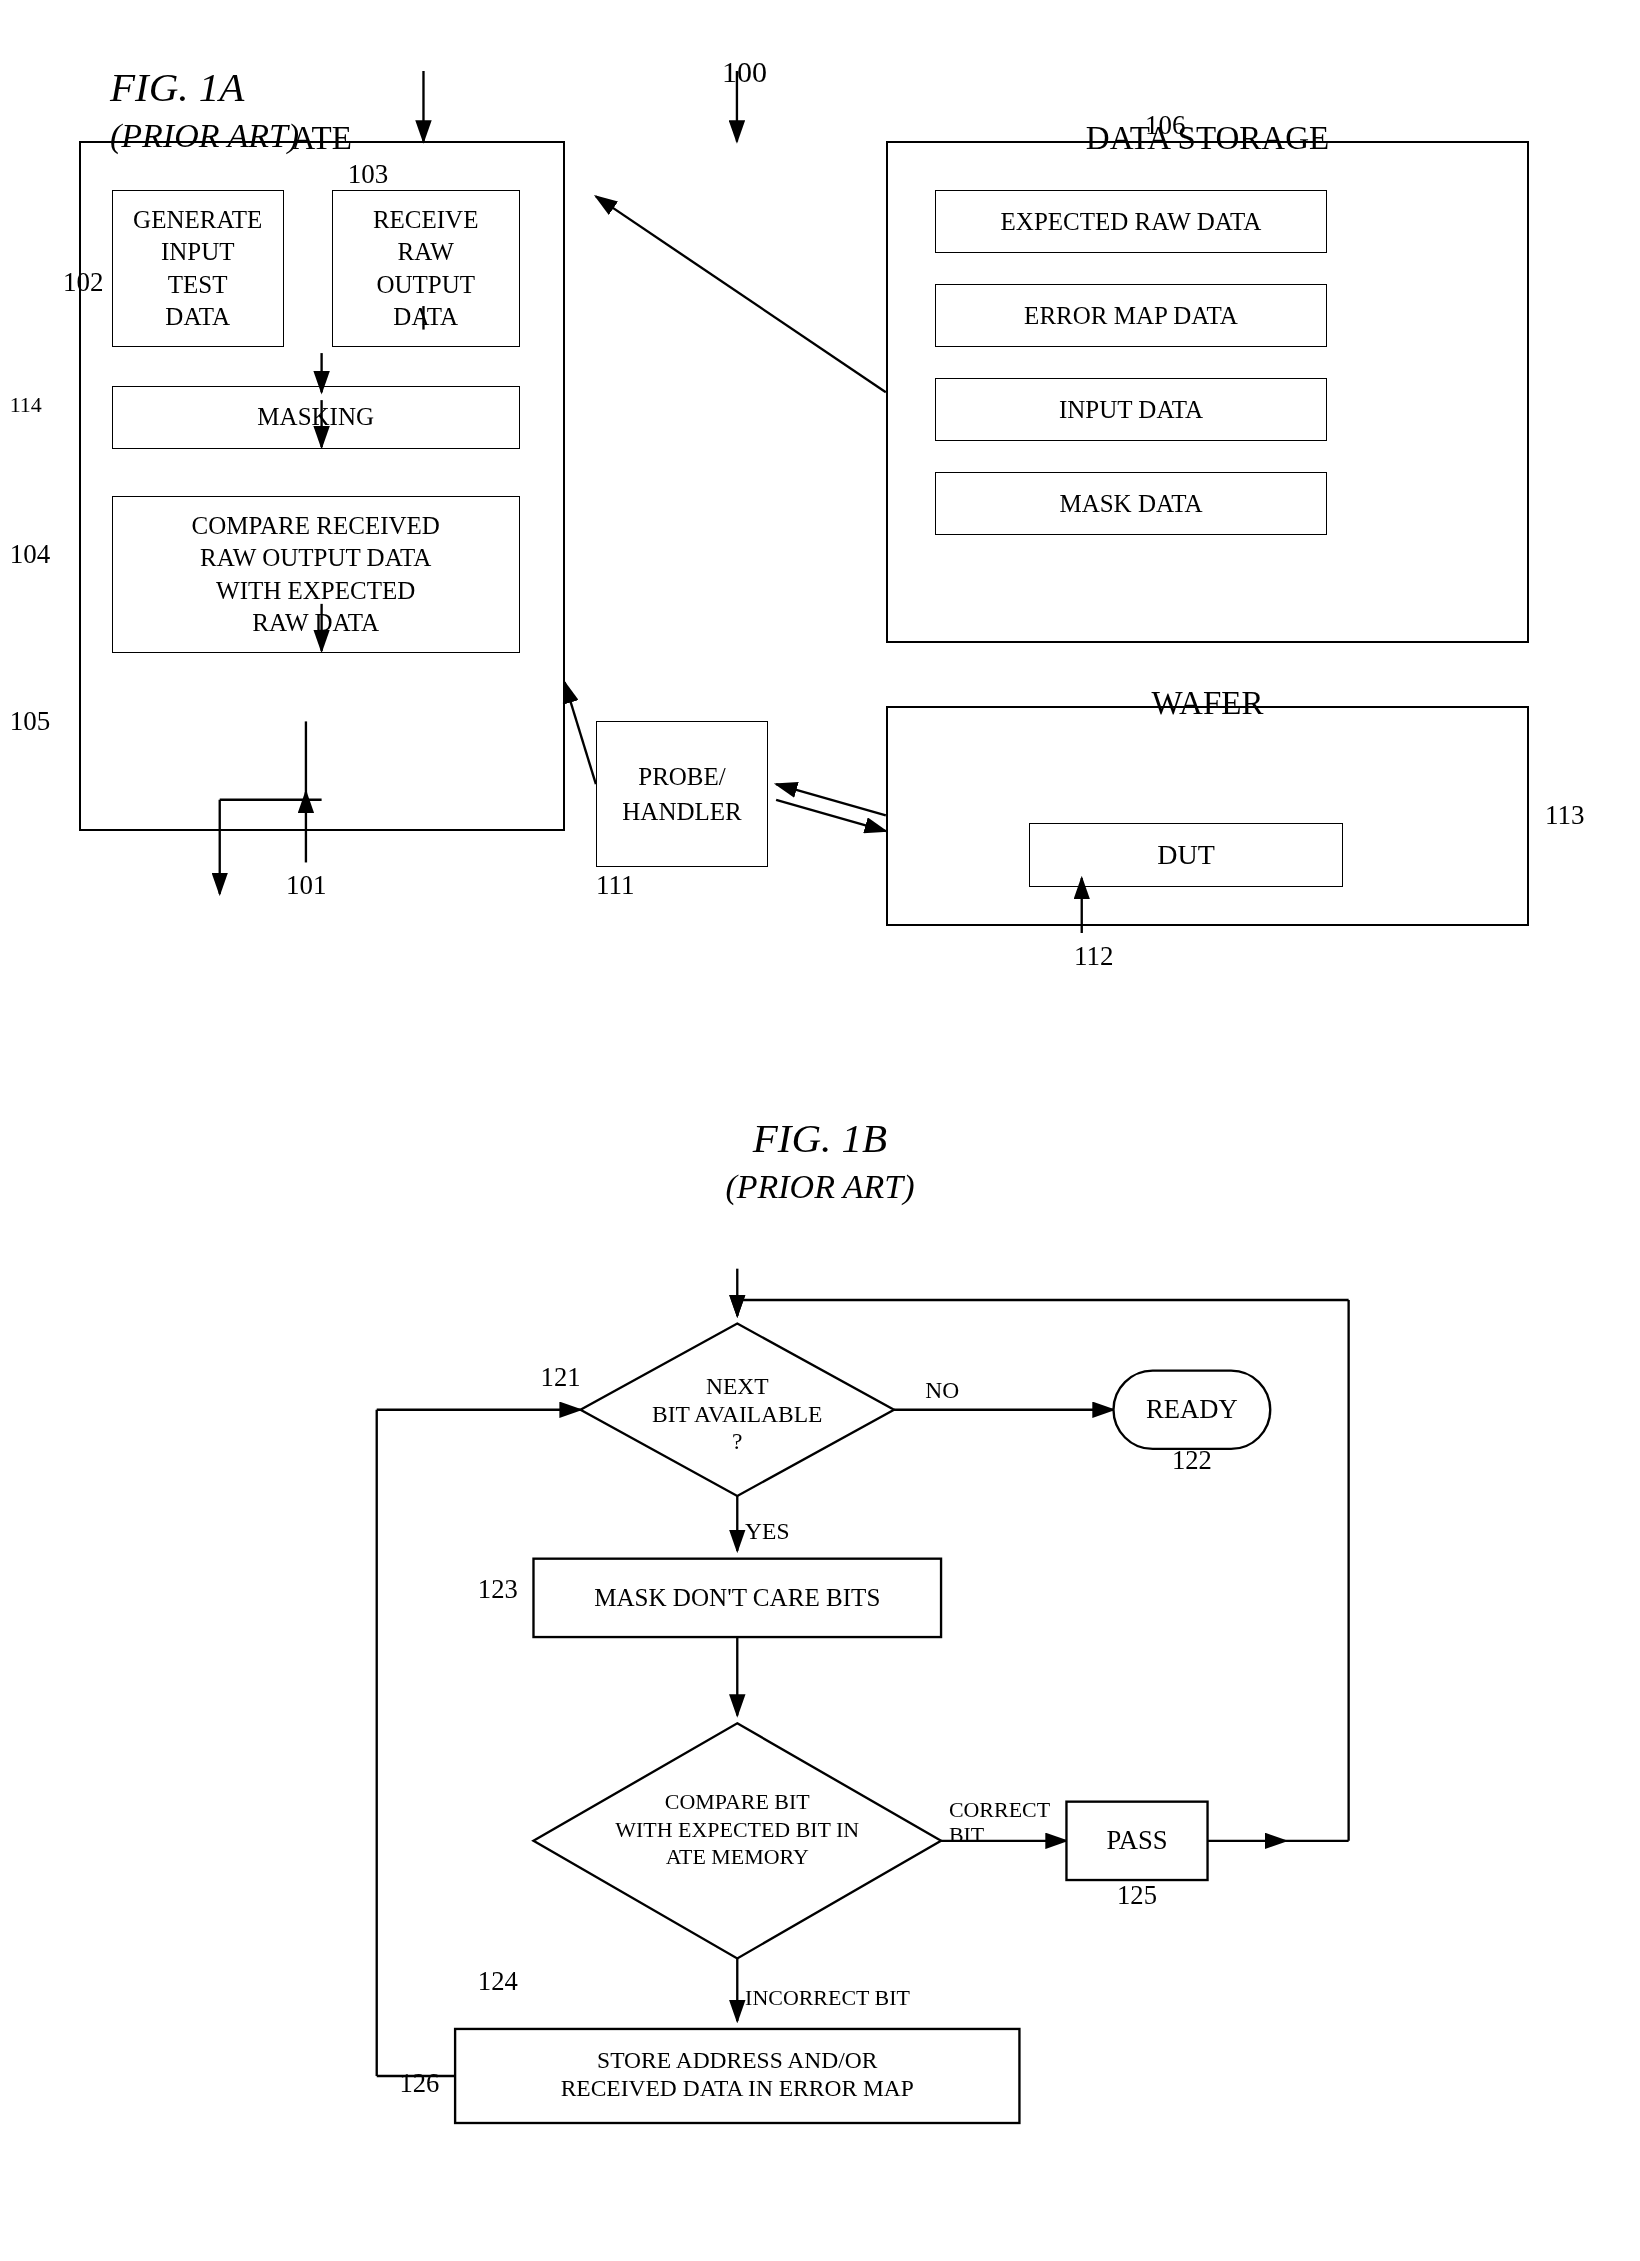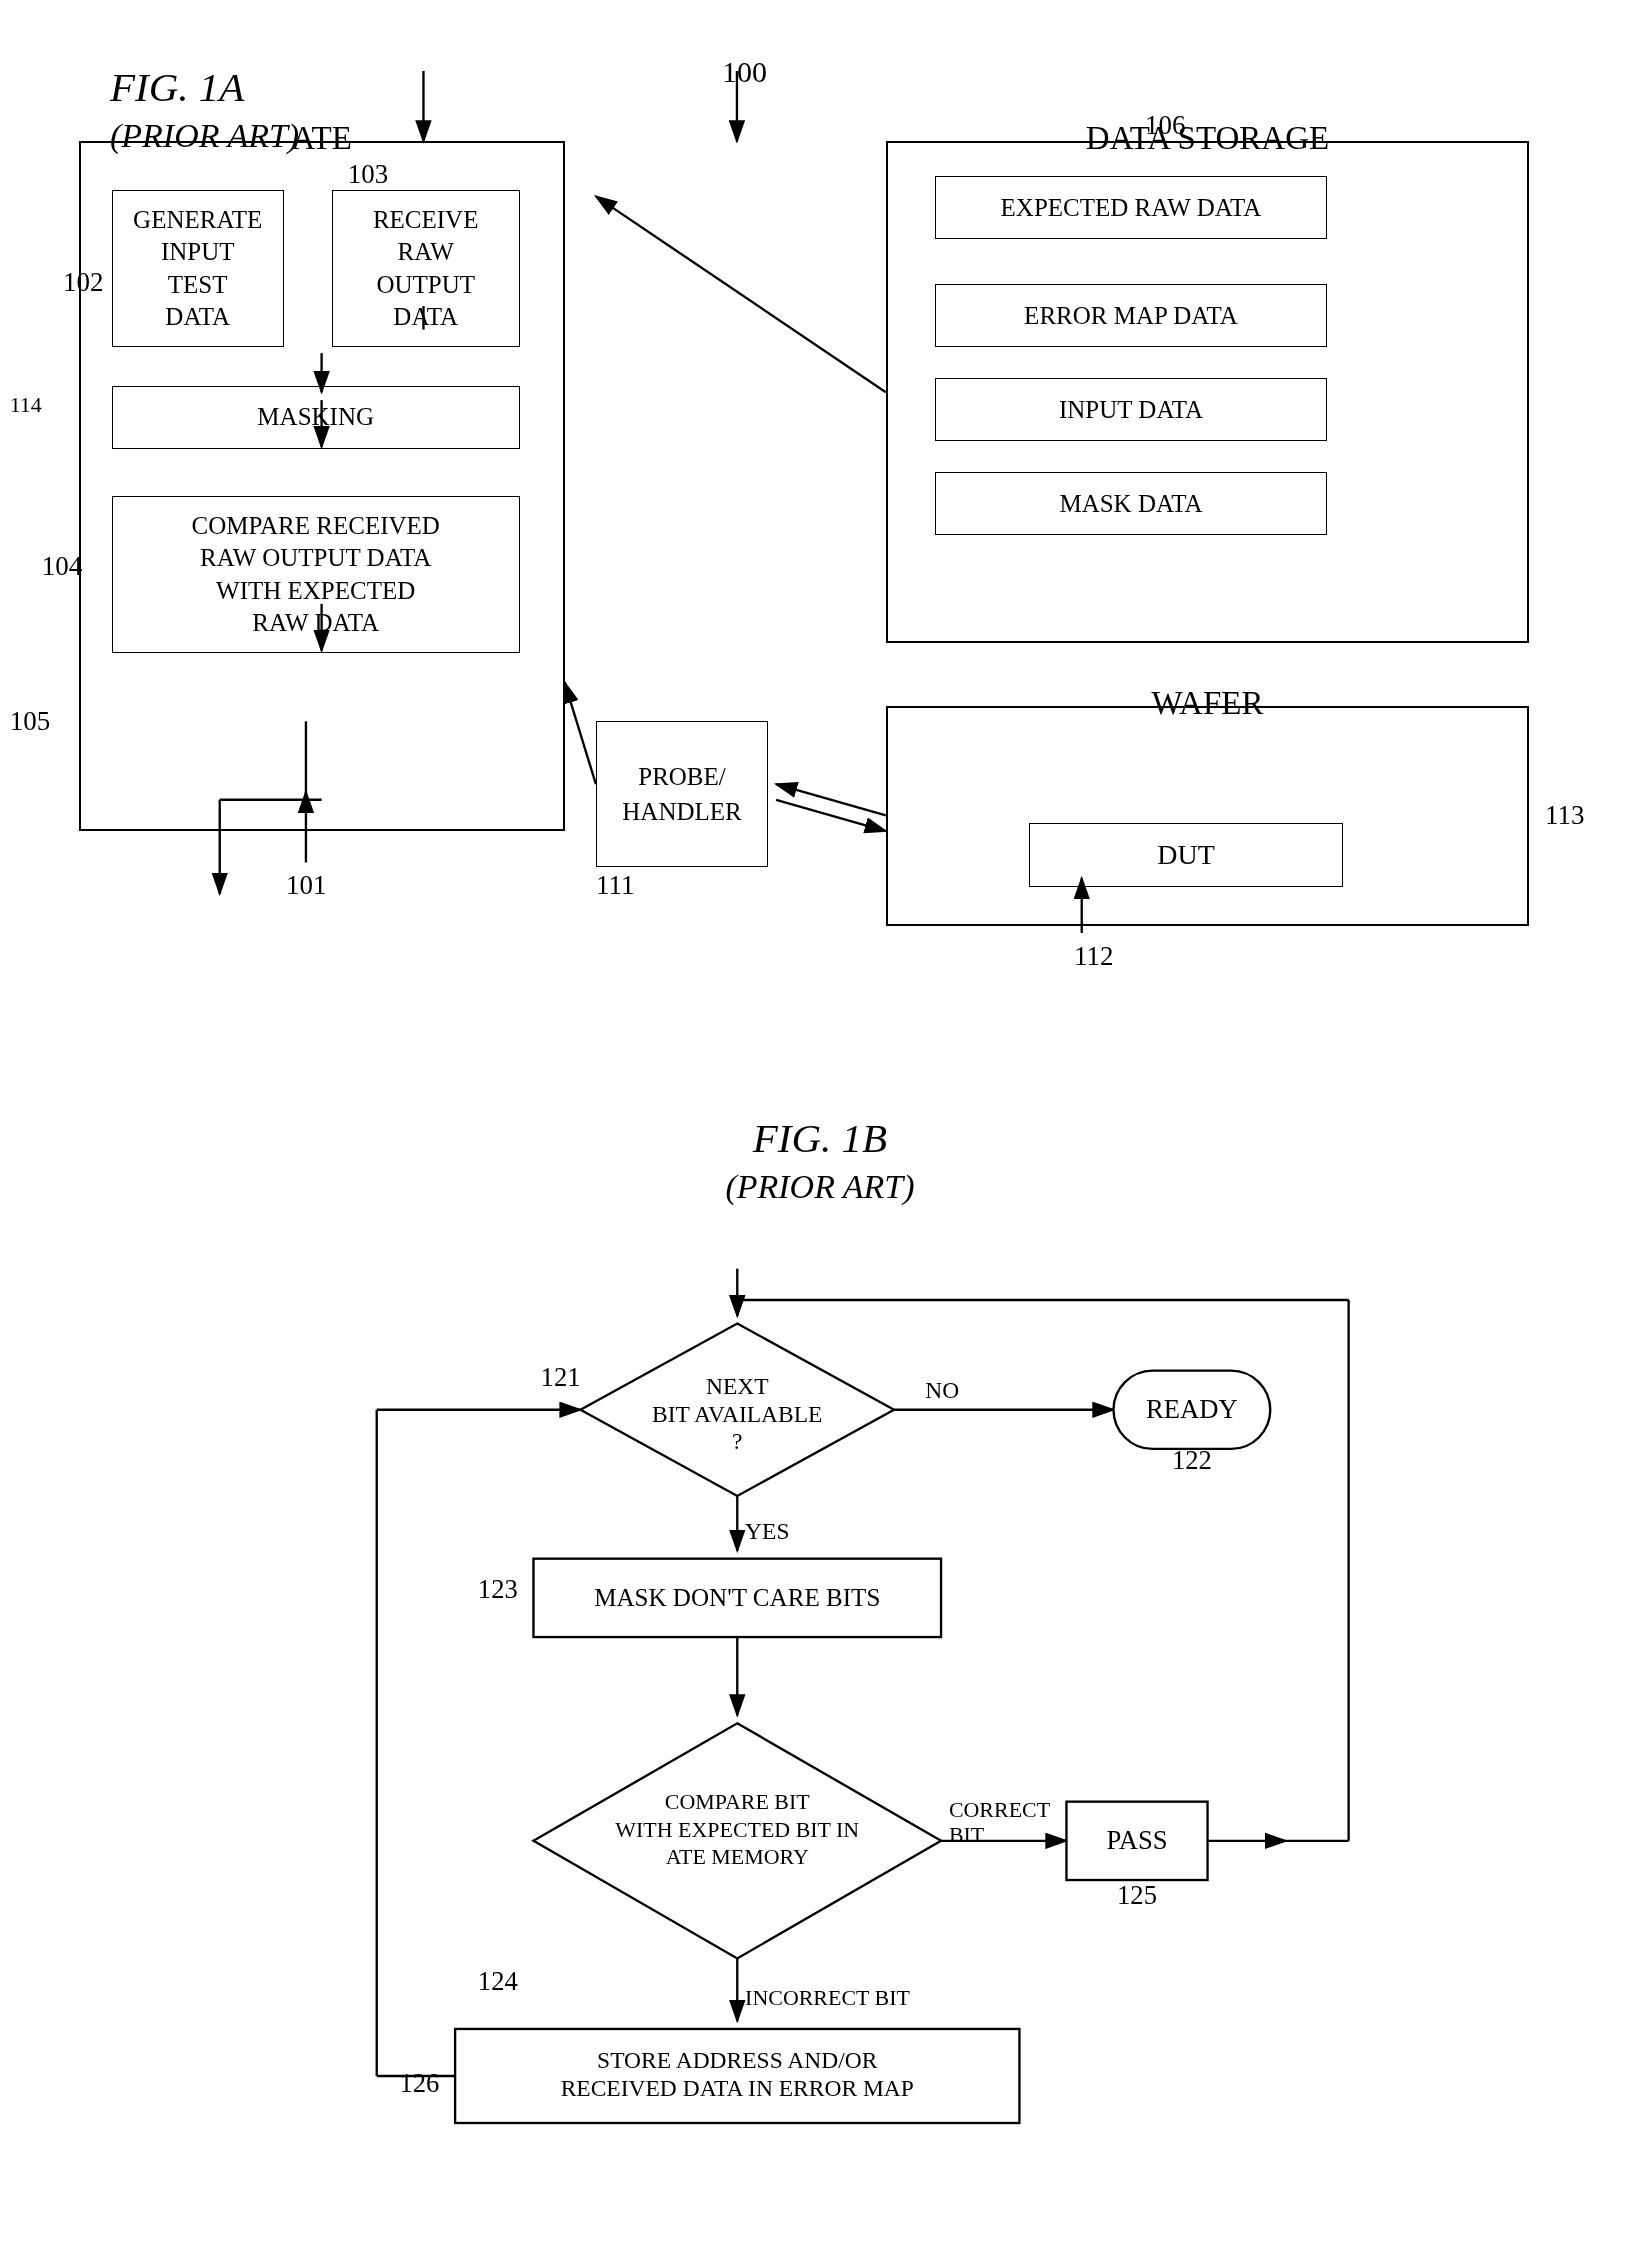--- a/index.html
+++ b/index.html
@@ -138,21 +138,21 @@
       align-items: center;
       justify-content: center;
       text-align: center;
       font-size: 25px;
       position: absolute;
       width: 392px;
       height: 63px;
       left: 47px;
     }
 
-    .ds-expected { top: 33px; }
+    .ds-expected { top: 47px; }
     .ds-errormap { top: 141px; }
     .ds-inputdata { top: 235px; }
     .ds-maskdata { top: 329px; }
 
     
     .wafer-box {
       position: absolute;
       left: 823px;
       top: 659px;
       width: 643px;
@@ -238,21 +238,21 @@
       <div style="position:absolute; top:15.7px; left:267px; font-size:27px;">103</div>
 
       <div class="inner-box gen-input-box">GENERATE<br>INPUT<br>TEST<br>DATA</div>
 
       <div class="inner-box recv-box">RECEIVE<br>RAW<br>OUTPUT<br>DATA</div>
 
       <div style="position:absolute; top:249px; left:-71px; font-size:22px;">114</div>
 
       <div class="inner-box masking-box">MASKING</div>
 
-      <div style="position:absolute; top:408px; left:-71px; font-size:27px;margin-left:32px;">104</div>
+      <div style="position:absolute; top:396px; left:-71px; font-size:27px;">104</div>
 
       <div class="inner-box compare-box">COMPARE RECEIVED<br>RAW OUTPUT DATA<br>WITH EXPECTED<br>RAW DATA</div>
 
       <div style="position:absolute; top:563px; left:-71px; font-size:27px;">105</div>
 
     </div>
 
     <div style="position:absolute; left:0px; top:220px; font-size:27px;">102</div>
 
     <div style="position:absolute; left:223px; top:823px; font-size:27px;">101</div>

